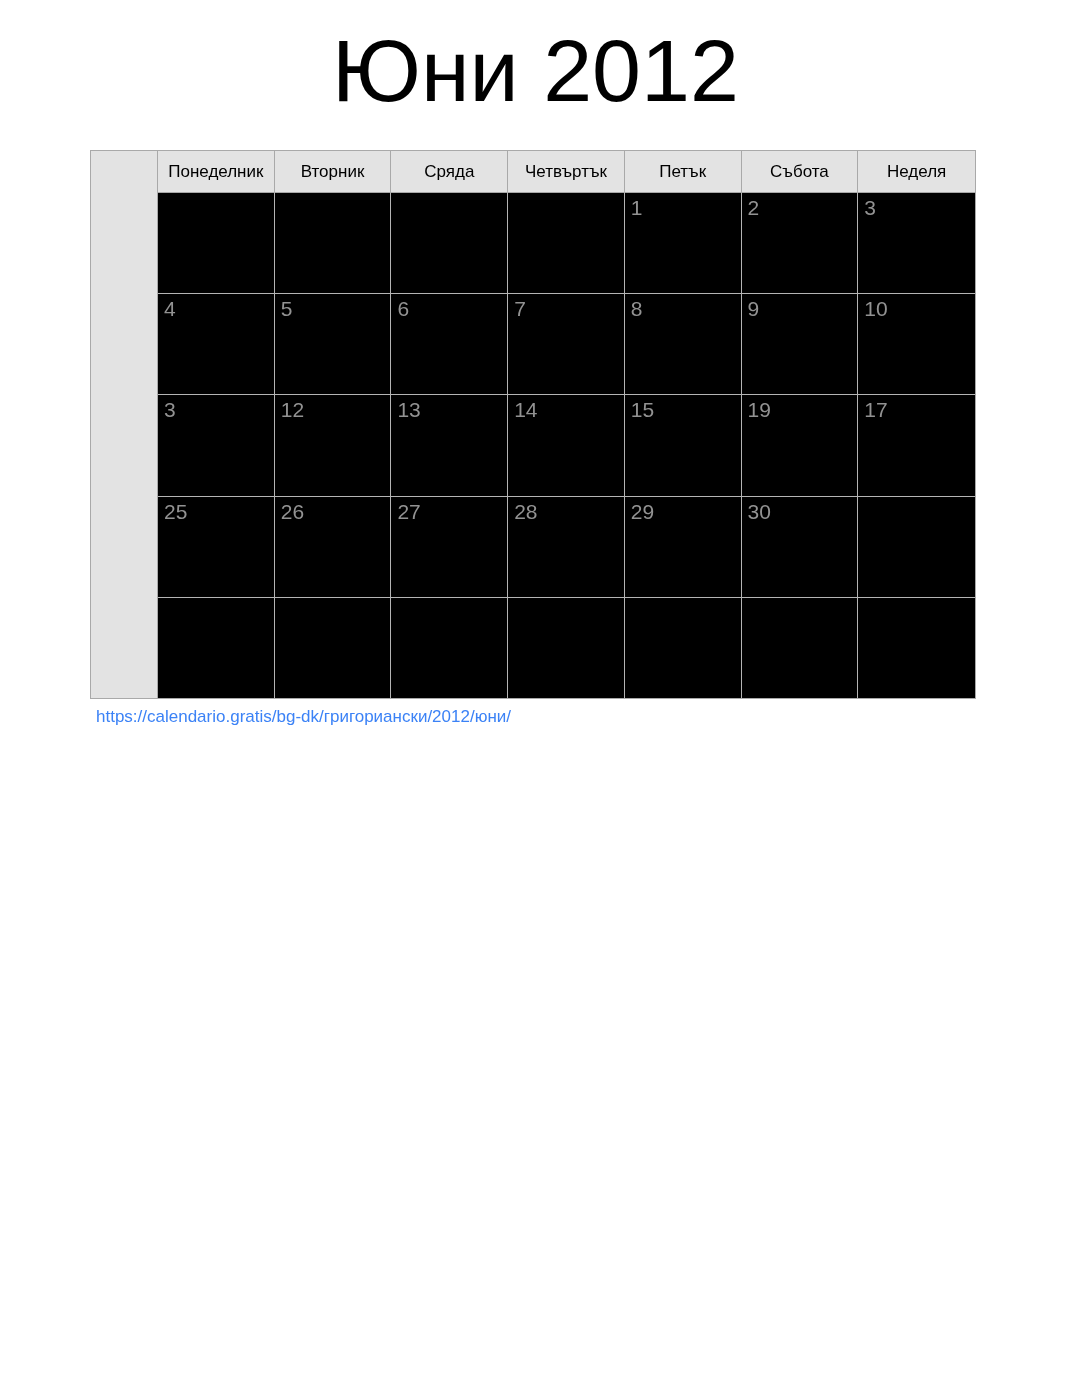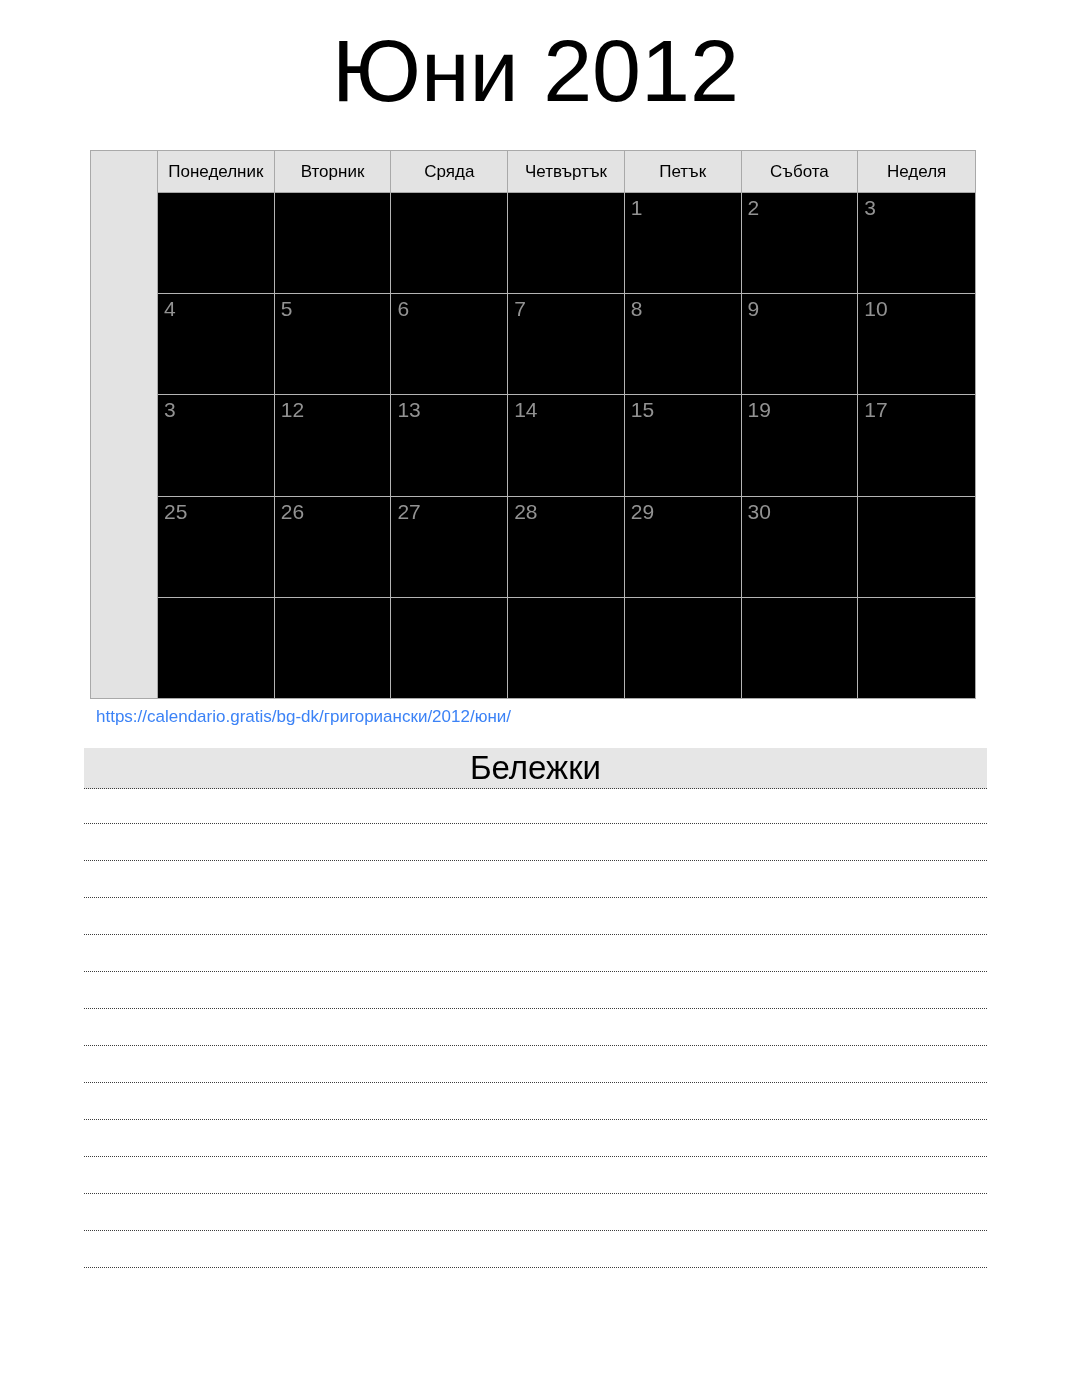--- a/index.html
+++ b/index.html
@@ -189,32 +189,14 @@
             <div class="day-cell"></div>
             <div class="day-cell"></div>
             <div class="day-cell"></div>
           </div>
         </div>
     </div>
   </div>
 
   <div class="url">https://calendario.gratis/bg-dk/григориански/2012/юни/</div>
 
-  <div class="notes">
-    <div class="notes-head">Бележки</div>
-    <div id="notes-lines">
-        <div class="note-line first"></div>
-        <div class="note-line"></div>
-        <div class="note-line"></div>
-        <div class="note-line"></div>
-        <div class="note-line"></div>
-        <div class="note-line"></div>
-        <div class="note-line"></div>
-        <div class="note-line"></div>
-        <div class="note-line"></div>
-        <div class="note-line"></div>
-        <div class="note-line"></div>
-        <div class="note-line"></div>
-        <div class="note-line"></div>
-      </div>
-  </div>
 
 </div>
 
 </body></html>

